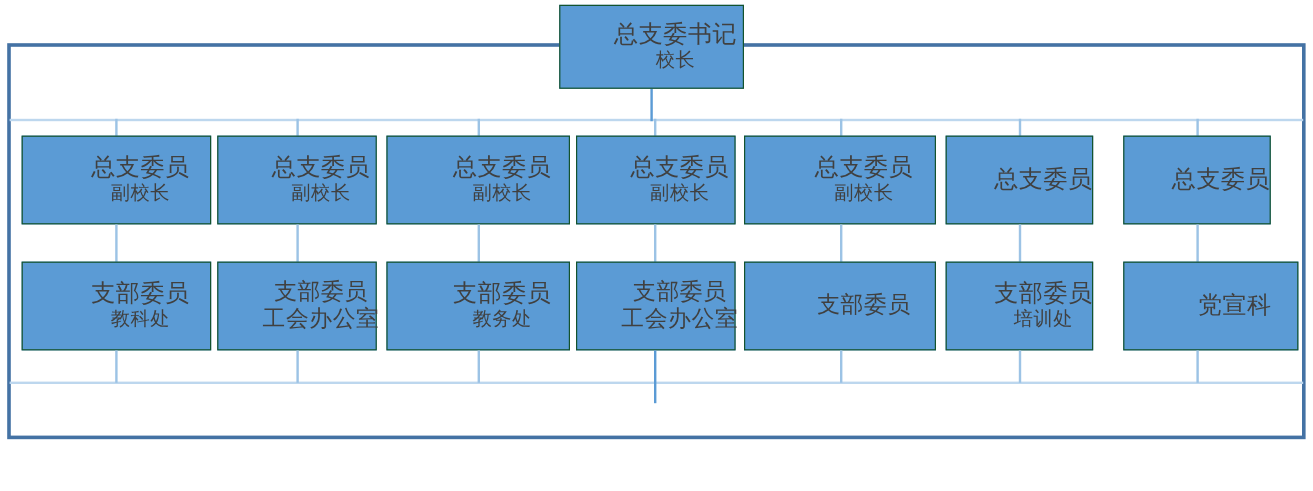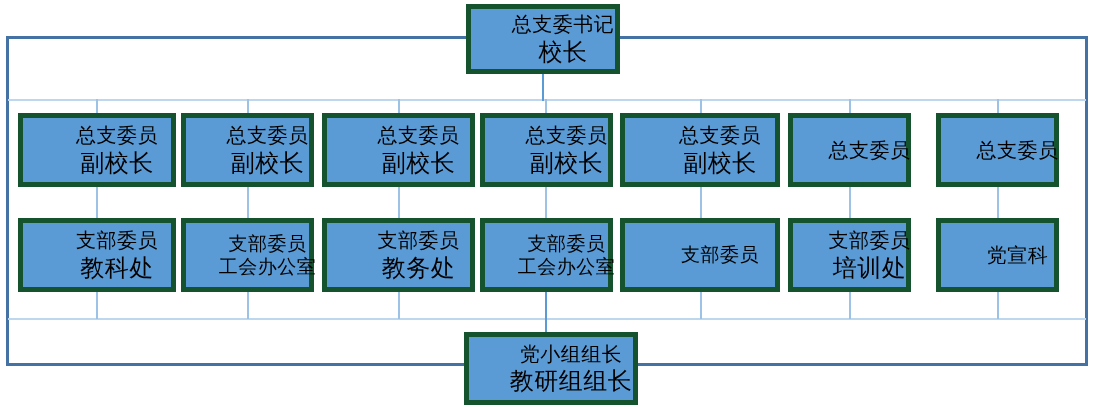--- a/index.html
+++ b/index.html
@@ -51,34 +51,34 @@
     position: absolute;
     width: 2px;
     background: #5B9BD5;
   }
 
   
   .node {
     position: absolute;
     box-sizing: border-box;
     background: #5B9BD5;
-    border: 5px solid #14532d;
-    color: #000000;
+    border: 1px solid #14532d;
+    color: #404040;
     display: flex;
     flex-direction: column;
     align-items: center;
     justify-content: center;
     text-align: center;
     font-size: 20px;
     line-height: 1.22;
     letter-spacing: 0.5px;
     white-space: nowrap;
     padding-left: 40px;
   }
-  .node .line2 { font-size: 24px; }
+  .node .line2 { font-size: 16px; }
   .node.compact { font-size: 19px; }
   .node.compact .line2 { font-size: 19px; }
 
   .node-top {
     left: 466px;
     top: 4px;
     width: 154px;
     height: 70px;
   }
   .node-bottom {
@@ -179,24 +179,20 @@
     <span class="line2">培训处</span>
   </div>
   <div class="vconn" style="left:849px; top:292px; height:27px;"></div>
 
   <div class="vconn" style="left:997px; top:99px; height:16px;"></div>
   <div class="node row-node row1" style="left:936px; width:123px;">
     <span>总支委员</span>
 
   </div>
   <div class="vconn" style="left:997px; top:187px; height:32px;"></div>
-  <div class="node row-node row2" style="left:936px; width:123px;">
+  <div class="node row-node row2" style="left:936px; width:146px;">
     <span>党宣科</span>
 
   </div>
   <div class="vconn" style="left:997px; top:292px; height:27px;"></div>
 
-  <div class="node node-bottom">
-    <span>党小组组长</span>
-    <span class="line2">教研组组长</span>
-  </div>
 
 </div>
 
 </body></html>

